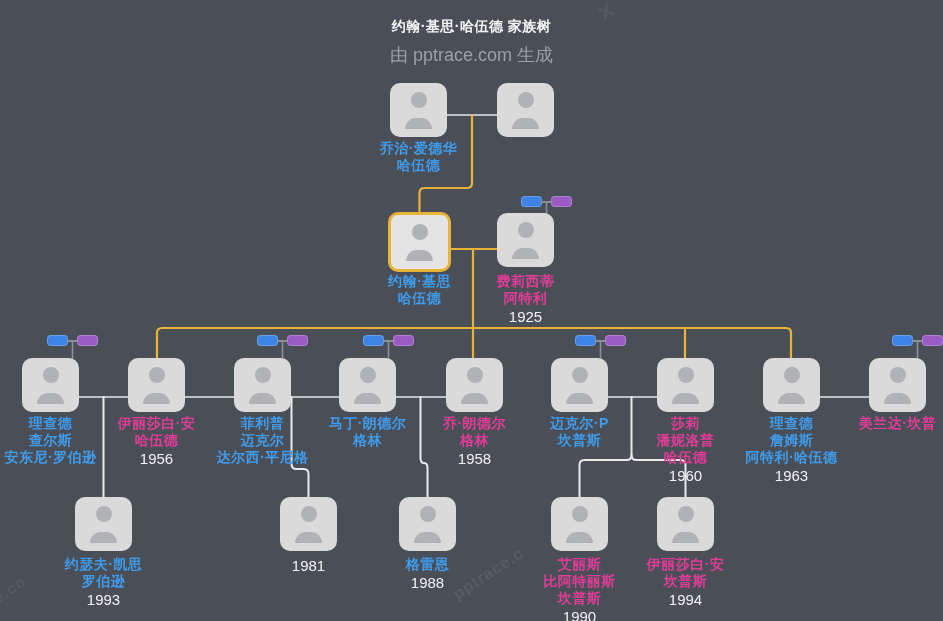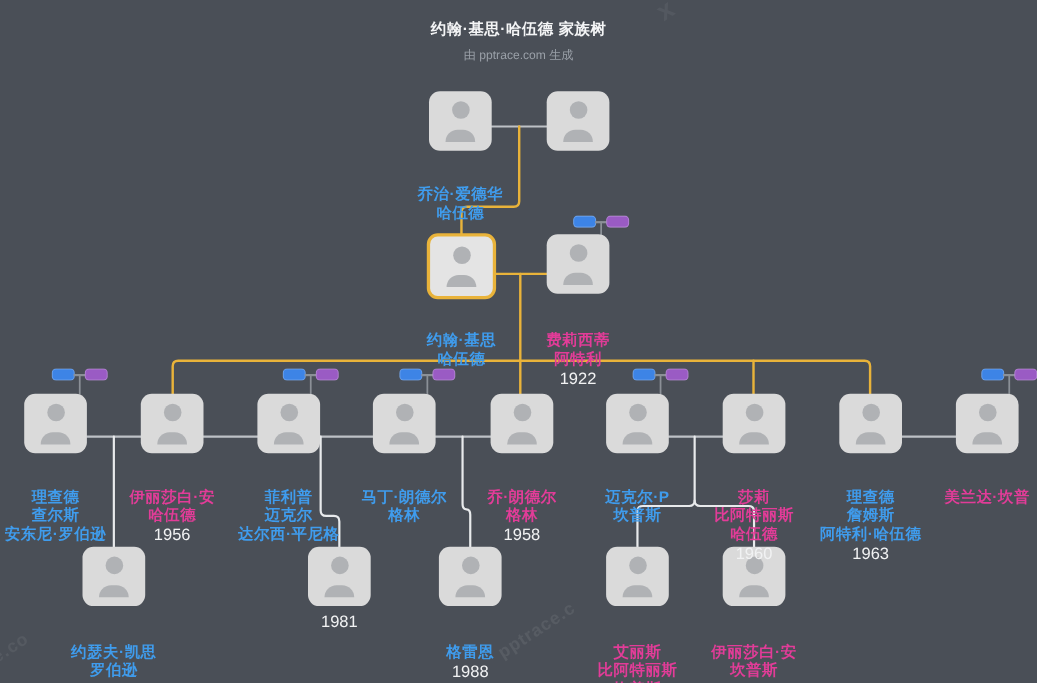--- a/index.html
+++ b/index.html
@@ -6,34 +6,34 @@
     --background:#4a4f57; --card:#dadada; --card_highlight:#e4e4e4; --avatar:#b0b2b5;
     --male:#3f9ced; --female:#e23c98; --year_text:#f1f2f3; --title_text:#f4f5f6;
     --subtitle_text:#9aa0a8; --line_yellow:#e9b33a; --line_gray:#bdc1c6;
     --line_child:#e8eaec; --icon_blue:#3d84e6; --icon_purple:#9a5bc4; --icon_link:#8b9097;
   }
   html,body{margin:0;padding:0;}
   body{background:var(--background);font-family:"Liberation Sans","DejaVu Sans",sans-serif;}
   .canvas{position:relative;width:943px;height:621px;background:var(--background);overflow:hidden;}
   .header{position:absolute;left:0;right:0;top:18px;text-align:center;}
   .title{color:var(--title_text);font-size:14px;font-weight:700;letter-spacing:.5px;}
-  .subtitle{color:var(--subtitle_text);font-size:11px;margin-top:7px;}
+  .subtitle{color:var(--subtitle_text);font-size:18px;margin-top:7px;}
   svg.lines{position:absolute;left:0;top:0;z-index:1;}
   svg.lines path{fill:none;stroke-linecap:round;}
   .ln-y{stroke:var(--line_yellow);stroke-width:2.2;}
   .ln-g{stroke:var(--line_gray);stroke-width:2;}
   .ln-c{stroke:var(--line_child);stroke-width:2;}
   .ln-s{stroke:var(--icon_link);stroke-width:1.6;}
   .node{position:absolute;width:57px;height:54px;background:var(--card);border-radius:10px;z-index:3;}
   .node.hl{background:var(--card_highlight);border:3px solid var(--line_yellow);margin-left:-3px;margin-top:-3px;}
   .avatar{position:absolute;left:0;top:0;width:100%;height:100%;display:block;}
   .avatar::before{content:"";position:absolute;left:50%;top:9px;width:16px;height:16px;margin-left:-8px;border-radius:50%;background:var(--avatar);}
   .avatar::after{content:"";position:absolute;left:50%;bottom:8px;width:27px;height:11px;margin-left:-13.5px;border-radius:14px 14px 0 0;background:var(--avatar);}
   .label{position:absolute;width:170px;text-align:center;z-index:4;line-height:17px;}
-  .nm{font-size:14px;font-weight:600;white-space:pre-line;letter-spacing:.5px;margin-top:28px;}
+  .nm{font-size:14px;font-weight:600;white-space:pre-line;letter-spacing:.5px;}
   .nm.male{color:var(--male);}
   .nm.female{color:var(--female);}
   .yr{font-size:15px;color:var(--year_text);font-weight:400;margin-top:1px;}
   .pair{position:absolute;width:51px;height:11px;z-index:2;}
   .p-blue,.p-purple{position:absolute;top:0;width:21px;height:11px;border-radius:4px;border:1px solid rgba(255,255,255,.22);box-sizing:border-box;}
   .p-blue{left:0;background:var(--icon_blue);}
   .p-purple{left:30px;background:var(--icon_purple);}
   .p-link{position:absolute;left:20px;top:4.5px;width:11px;height:2px;background:var(--icon_link);}
   .wm{position:absolute;color:#ffffff;opacity:.07;font-size:16px;font-weight:600;transform:rotate(-33deg);transform-origin:left top;z-index:0;letter-spacing:1px;}
 </style>
@@ -129,21 +129,21 @@
   <div class="node" style="left:497px;top:213px;">
       <span class="avatar"></span>
     </div>
   <div class="label" style="left:334.5px;top:273px;text-align:center;">
     <div class="nm male">约翰·基思
 哈伍德</div>
   </div>
   <div class="label" style="left:440.5px;top:273px;">
     <div class="nm female">费莉西蒂
 阿特利</div>
-    <div class="yr">1922</div>
+    <div class="yr">1925</div>
   </div>
 
   <div class="node" style="left:22px;top:358px;">
       <span class="avatar"></span>
     </div>
   <div class="node" style="left:128px;top:358px;">
       <span class="avatar"></span>
     </div>
   <div class="node" style="left:234px;top:358px;">
       <span class="avatar"></span>
@@ -190,21 +190,21 @@
     <div class="nm female">乔·朗德尔
 格林</div>
     <div class="yr">1958</div>
   </div>
   <div class="label" style="left:494.5px;top:415px;">
     <div class="nm male">迈克尔·P
 坎普斯</div>
   </div>
   <div class="label" style="left:600.5px;top:415px;">
     <div class="nm female">莎莉
-比阿特丽斯
+潘妮洛普
 哈伍德</div>
     <div class="yr">1960</div>
   </div>
   <div class="label" style="left:706.5px;top:415px;">
     <div class="nm male">理查德
 詹姆斯
 阿特利·哈伍德</div>
     <div class="yr">1963</div>
   </div>
   <div class="label" style="left:812.5px;top:415px;">
@@ -223,20 +223,21 @@
   <div class="node" style="left:551px;top:497px;">
       <span class="avatar"></span>
     </div>
   <div class="node" style="left:657px;top:497px;">
       <span class="avatar"></span>
     </div>
 
   <div class="label" style="left:18.5px;top:556px;">
     <div class="nm male">约瑟夫·凯思
 罗伯逊</div>
+    <div class="yr">1993</div>
   </div>
   <div class="label" style="left:223.5px;top:556px;">
     <div class="yr">1981</div>
   </div>
   <div class="label" style="left:342.5px;top:556px;">
     <div class="nm male">格雷恩</div>
     <div class="yr">1988</div>
   </div>
   <div class="label" style="left:494.5px;top:556px;">
     <div class="nm female">艾丽斯

